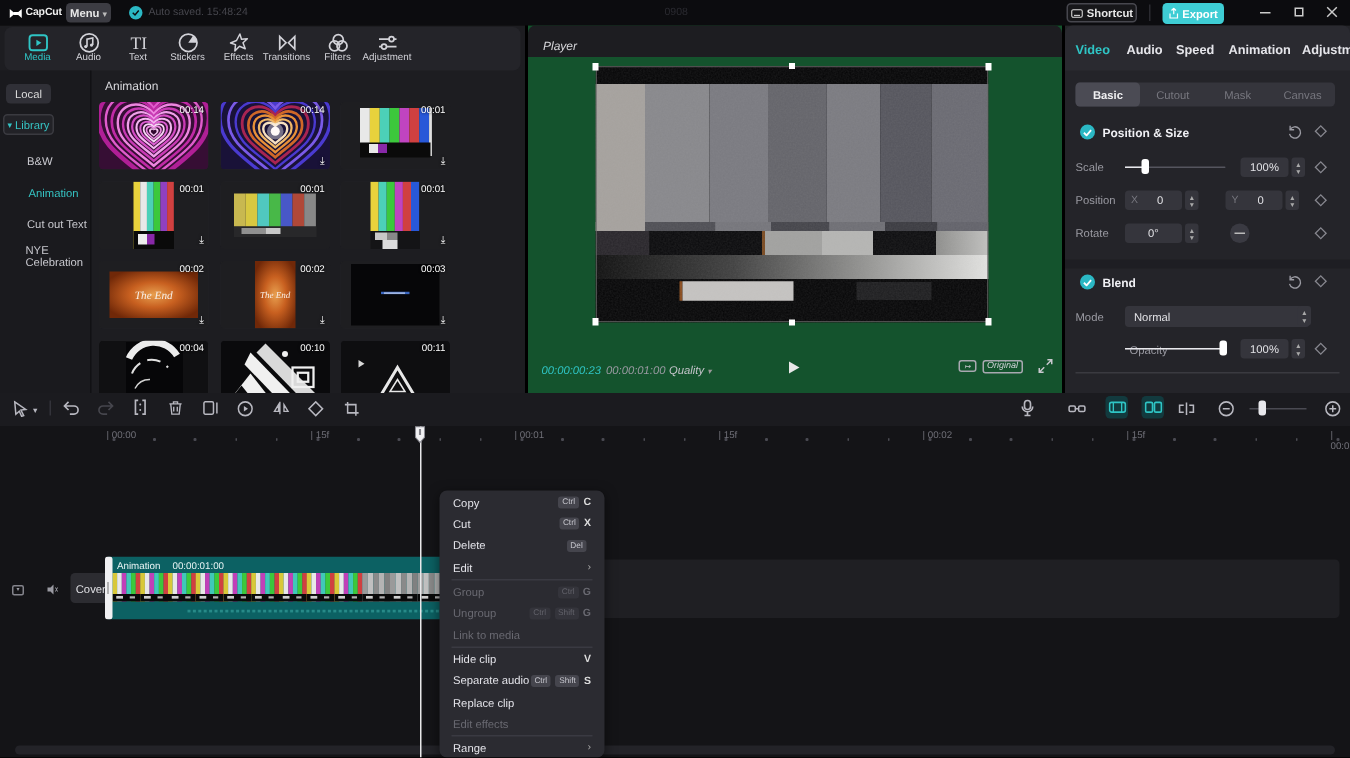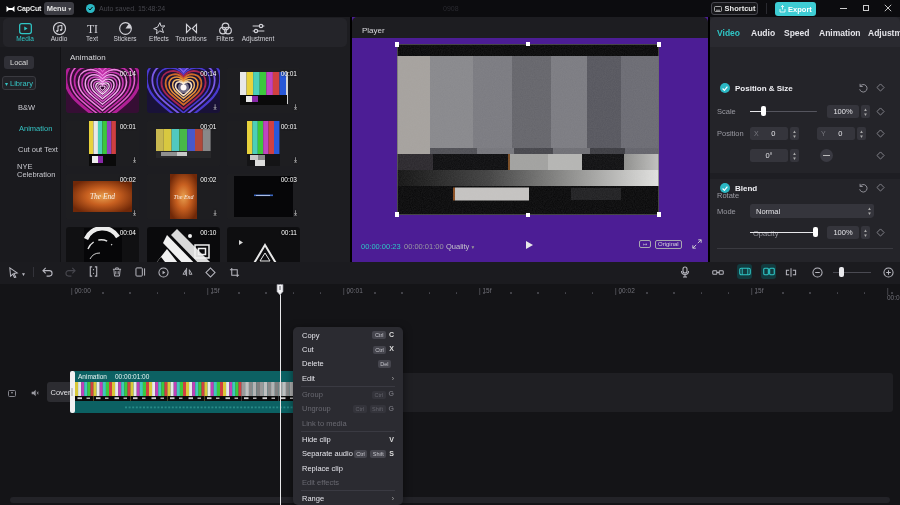--- a/index.html
+++ b/index.html
@@ -328,21 +328,21 @@
   <path d="M38 18 L50 38 L26 38 Z" fill="none" stroke="#e8e8e8" stroke-width="2"></path>
   <path d="M38 26 L43 34 L33 34 Z" fill="none" stroke="#e8e8e8" stroke-width="1"></path>
   <path d="M12 13 L16 15.5 L12 18 Z" fill="#d8d8d8"></path>
         </svg>
     <div class="abs" style="right:3px;top:2px;font-size:6.5px;color:#fff;text-shadow:0 0 2px #000;">00:11</div>
 
   </div>
     </div>
 </div>
 
-<div class="abs" style="left:352px;top:17px;width:356px;height:245px;background:#4c1d95;">
+<div class="abs" style="left:352px;top:17px;width:356px;height:245px;background:#14532d;font-style:italic;">
   <div class="abs" style="left:0;top:0;width:356px;height:21px;background:#1d1d21;border-radius:5px 5px 0 0;"></div>
   <div class="abs" style="left:10px;top:9px;font-size:8px;color:#d8d8dc;">Player</div>
 
   <div id="video" class="abs" style="left:45px;top:27px;width:262px;height:171px;">
       <svg width="262" height="171" viewBox="0 0 262 171">
   <defs>
     <filter id="grain">
             <feTurbulence type="fractalNoise" baseFrequency="0.9" numOctaves="2" stitchTiles="stitch"></feTurbulence>
       <feColorMatrix type="matrix" values="0 0 0 0 0.5  0 0 0 0 0.5  0 0 0 0 0.5  0 0 0 0.3 0"></feColorMatrix>
     </filter>
@@ -413,20 +413,34 @@
 </div>
 
 <div class="abs" style="left:710px;top:17px;width:190px;height:245px;background:#242429;">
   <div class="abs" style="left:0;top:0;width:190px;height:30px;background:#2a2a30;border-radius:5px 5px 0 0;"></div>
   <div class="abs" style="left:7px;top:11px;font-size:8.5px;font-weight:bold;color:#2fc5c5;">Video</div>
   <div class="abs" style="left:41px;top:11px;font-size:8.5px;font-weight:bold;color:#e5e5ea;">Audio</div>
   <div class="abs" style="left:74px;top:11px;font-size:8.5px;font-weight:bold;color:#e5e5ea;">Speed</div>
   <div class="abs" style="left:109px;top:11px;font-size:8.5px;font-weight:bold;color:#e5e5ea;">Animation</div>
   <div class="abs" style="left:158px;top:11px;font-size:8.5px;font-weight:bold;color:#e5e5ea;white-space:nowrap;">Adjustm</div>
 
+  <div class="abs row" style="left:7px;top:38px;width:173px;height:16px;background:#35353c;border-radius:3px;">
+    <div class="row" style="width:44px;height:16px;background:#4b4b54;border-radius:3px;justify-content:center;">
+        <span style="font-size:7.5px;font-weight:bold;color:#f0f0f2;">Basic</span>
+      </div>
+    <div class="row" style="width:44px;justify-content:center;">
+        <span style="font-size:7.5px;color:#77777f;">Cutout</span>
+      </div>
+    <div class="row" style="width:44px;justify-content:center;">
+        <span style="font-size:7.5px;color:#77777f;">Mask</span>
+      </div>
+    <div class="row" style="width:44px;justify-content:center;">
+        <span style="font-size:7.5px;color:#77777f;">Canvas</span>
+      </div>
+  </div>
   <div id="rp-body">
       <div class="abs" style="left:10px;top:66px;width:10px;height:10px;border-radius:50%;background:#2bb8c4;"></div>
   <svg class="abs" style="left:12px;top:68.5px;" width="6" height="5" viewBox="0 0 10 8">
         <path d="M1 4 L4 7 L9 1" stroke="#fff" stroke-width="2" fill="none"></path>
       </svg>
       <div class="abs" style="left:25px;top:67px;font-size:8px;font-weight:bold;color:#f0f0f4;">Position &amp; Size</div>
       <svg class="abs" style="left:148px;top:66px;" width="10" height="10" viewBox="0 0 12 12">
         <path d="M2.5 4 A 4.5 4.5 0 1 1 2 7.5" fill="none" stroke="#9a9aa2" stroke-width="1.1"></path>
         <path d="M2.5 1 V4.2 H5.7" fill="none" stroke="#9a9aa2" stroke-width="1.1"></path>
       </svg>
@@ -460,21 +474,21 @@
         <span style="font-size:7px;color:#77777f;margin-left:4px;">Y</span>
         <span style="font-size:7.5px;color:#e2e2e6;margin:0 auto;">0</span>
       </div>
       <div class="abs" style="left:147px;top:110px;width:9px;height:13px;background:#35353c;border-radius:2px;text-align:center;line-height:5px;">
   <div style="font-size:4.5px;color:#aaa;margin-top:1.5px;">▲</div>
         <div style="font-size:4.5px;color:#aaa;">▼</div>
       </div>
       <svg class="abs" style="left:166px;top:112px;" width="9" height="9" viewBox="0 0 10 10">
         <rect x="2.2" y="2.2" width="5.6" height="5.6" transform="rotate(45 5 5)" fill="none" stroke="#85858d" stroke-width="1"></rect>
       </svg>
-      <div class="abs" style="left:7px;top:134px;font-size:7.5px;color:#9a9aa2;margin-top:40px;">Rotate</div>
+      <div class="abs" style="left:7px;top:134px;font-size:7.5px;color:#9a9aa2;">Rotate</div>
       <div class="abs row" style="left:40px;top:132px;width:38px;height:13px;background:#35353c;border-radius:2.5px;justify-content:center;">
         <span style="font-size:7.5px;color:#e2e2e6;">0°</span>
       </div>
       <div class="abs" style="left:80px;top:132px;width:9px;height:13px;background:#35353c;border-radius:2px;text-align:center;line-height:5px;">
   <div style="font-size:4.5px;color:#aaa;margin-top:1.5px;">▲</div>
         <div style="font-size:4.5px;color:#aaa;">▼</div>
       </div>
       <div class="abs" style="left:110px;top:132px;width:13px;height:13px;border-radius:50%;background:#3a3a42;"></div>
       <div class="abs" style="left:113px;top:138px;width:7px;height:1.2px;background:#bbb;"></div>
       <svg class="abs" style="left:166px;top:134px;" width="9" height="9" viewBox="0 0 10 10">

